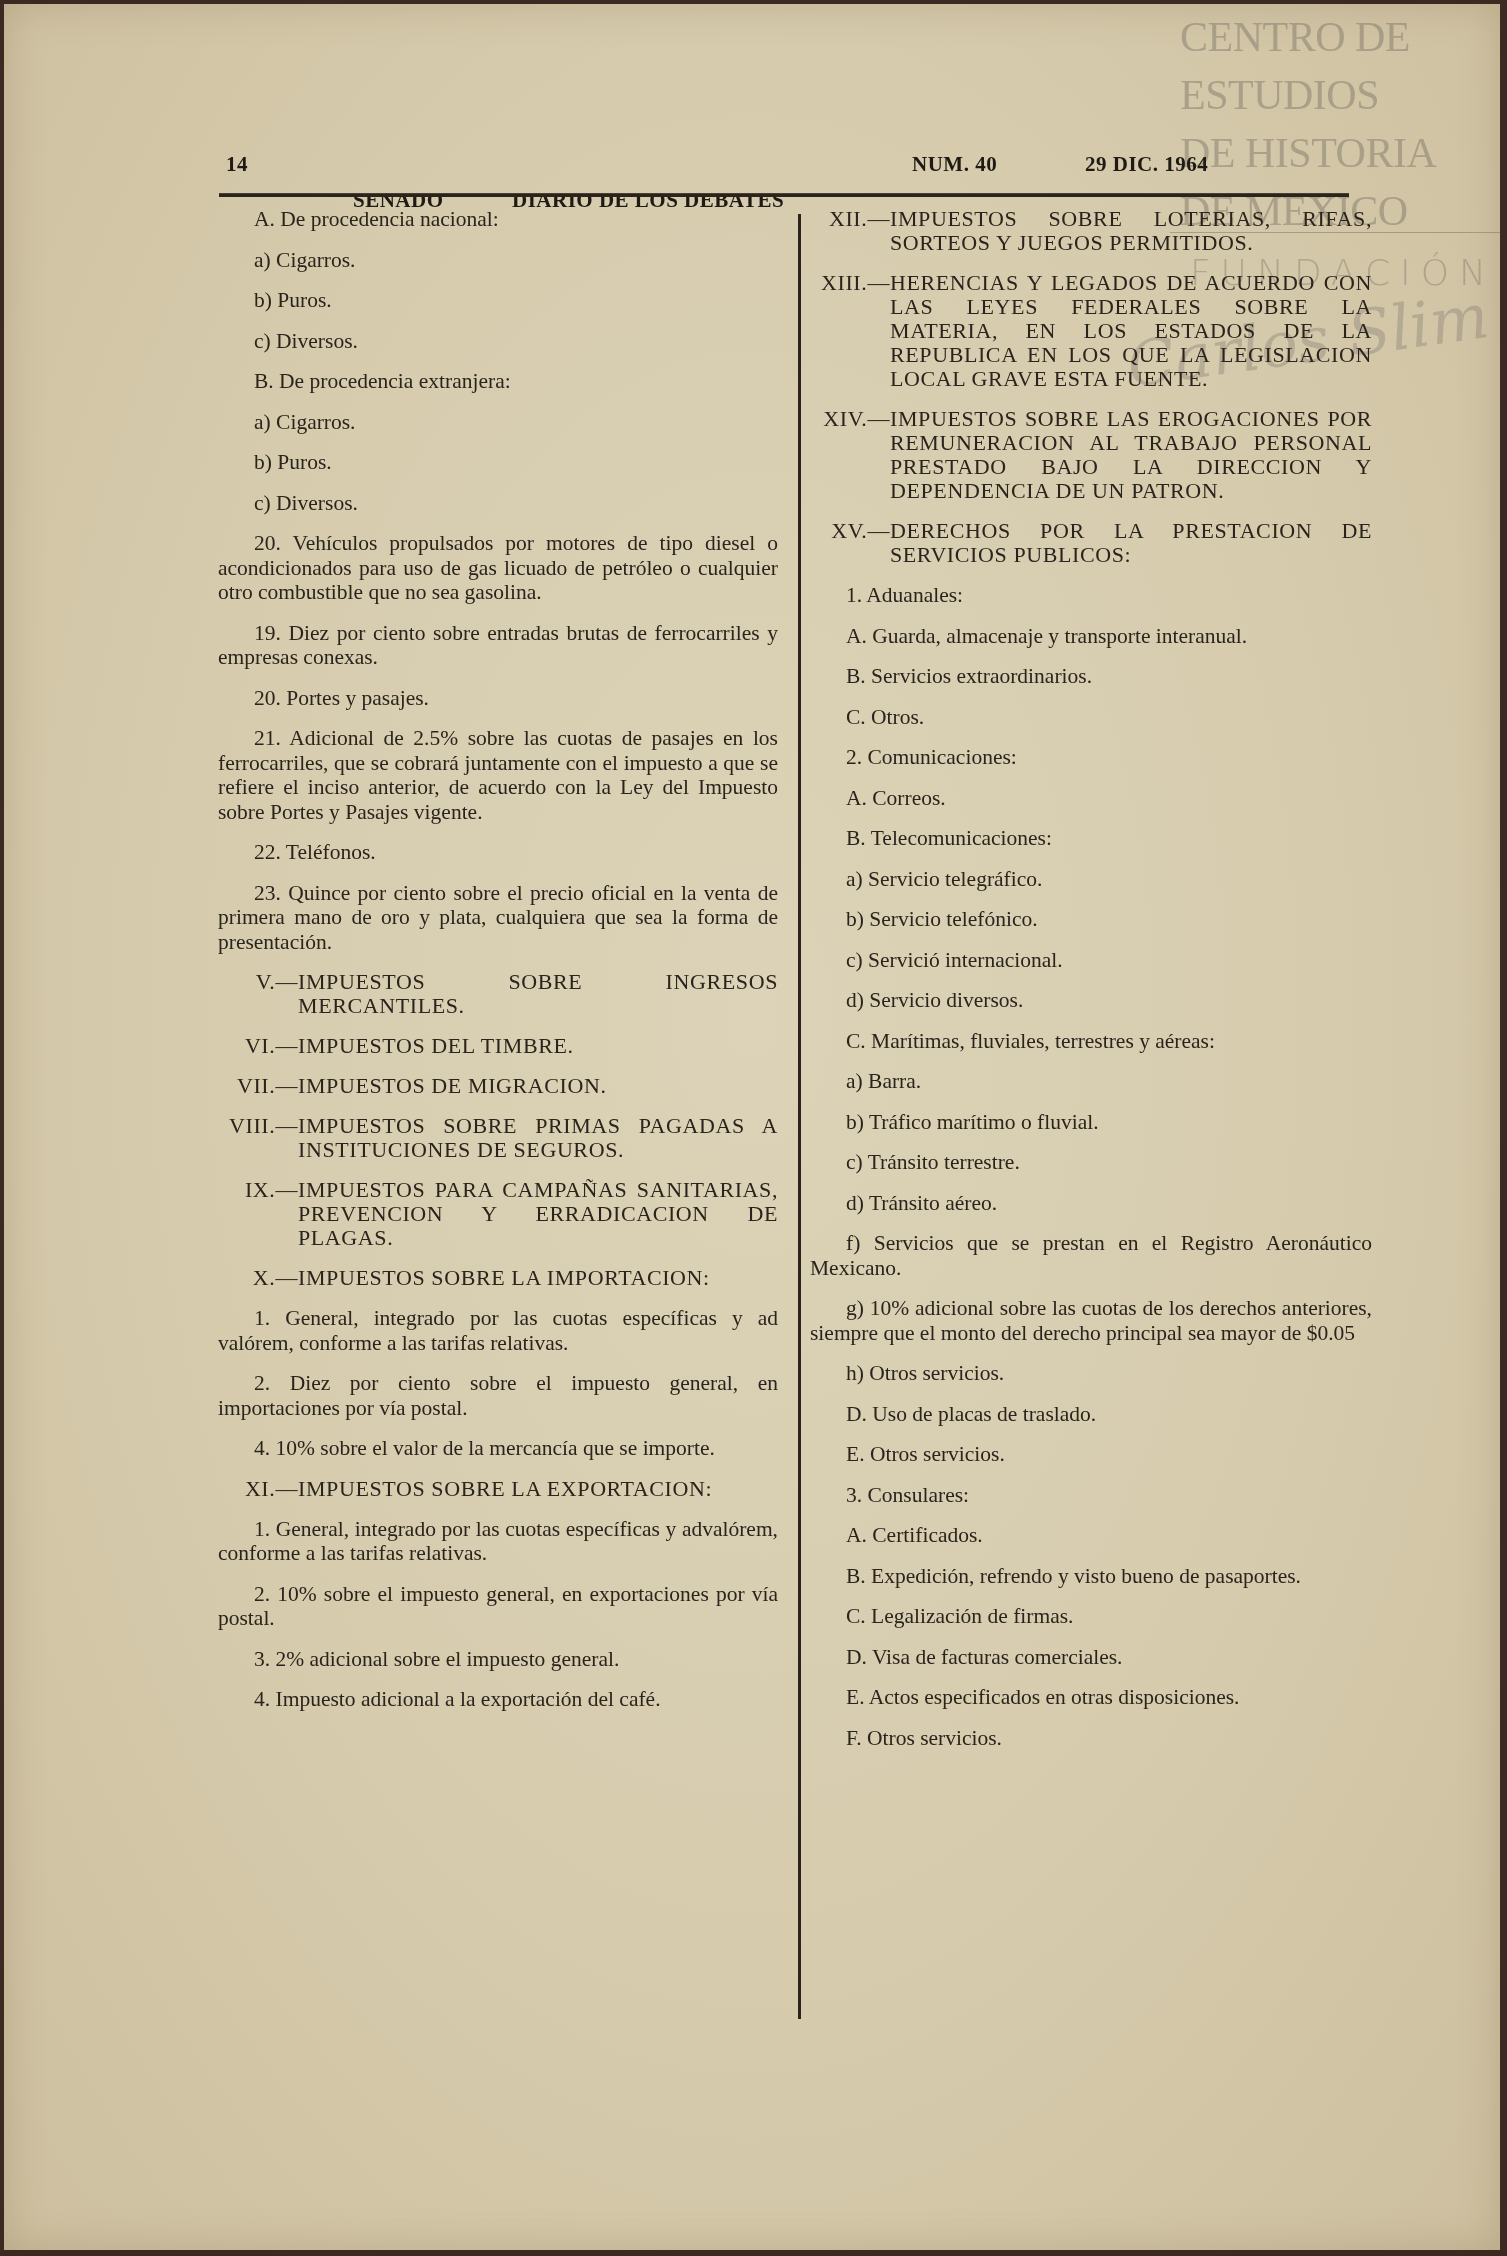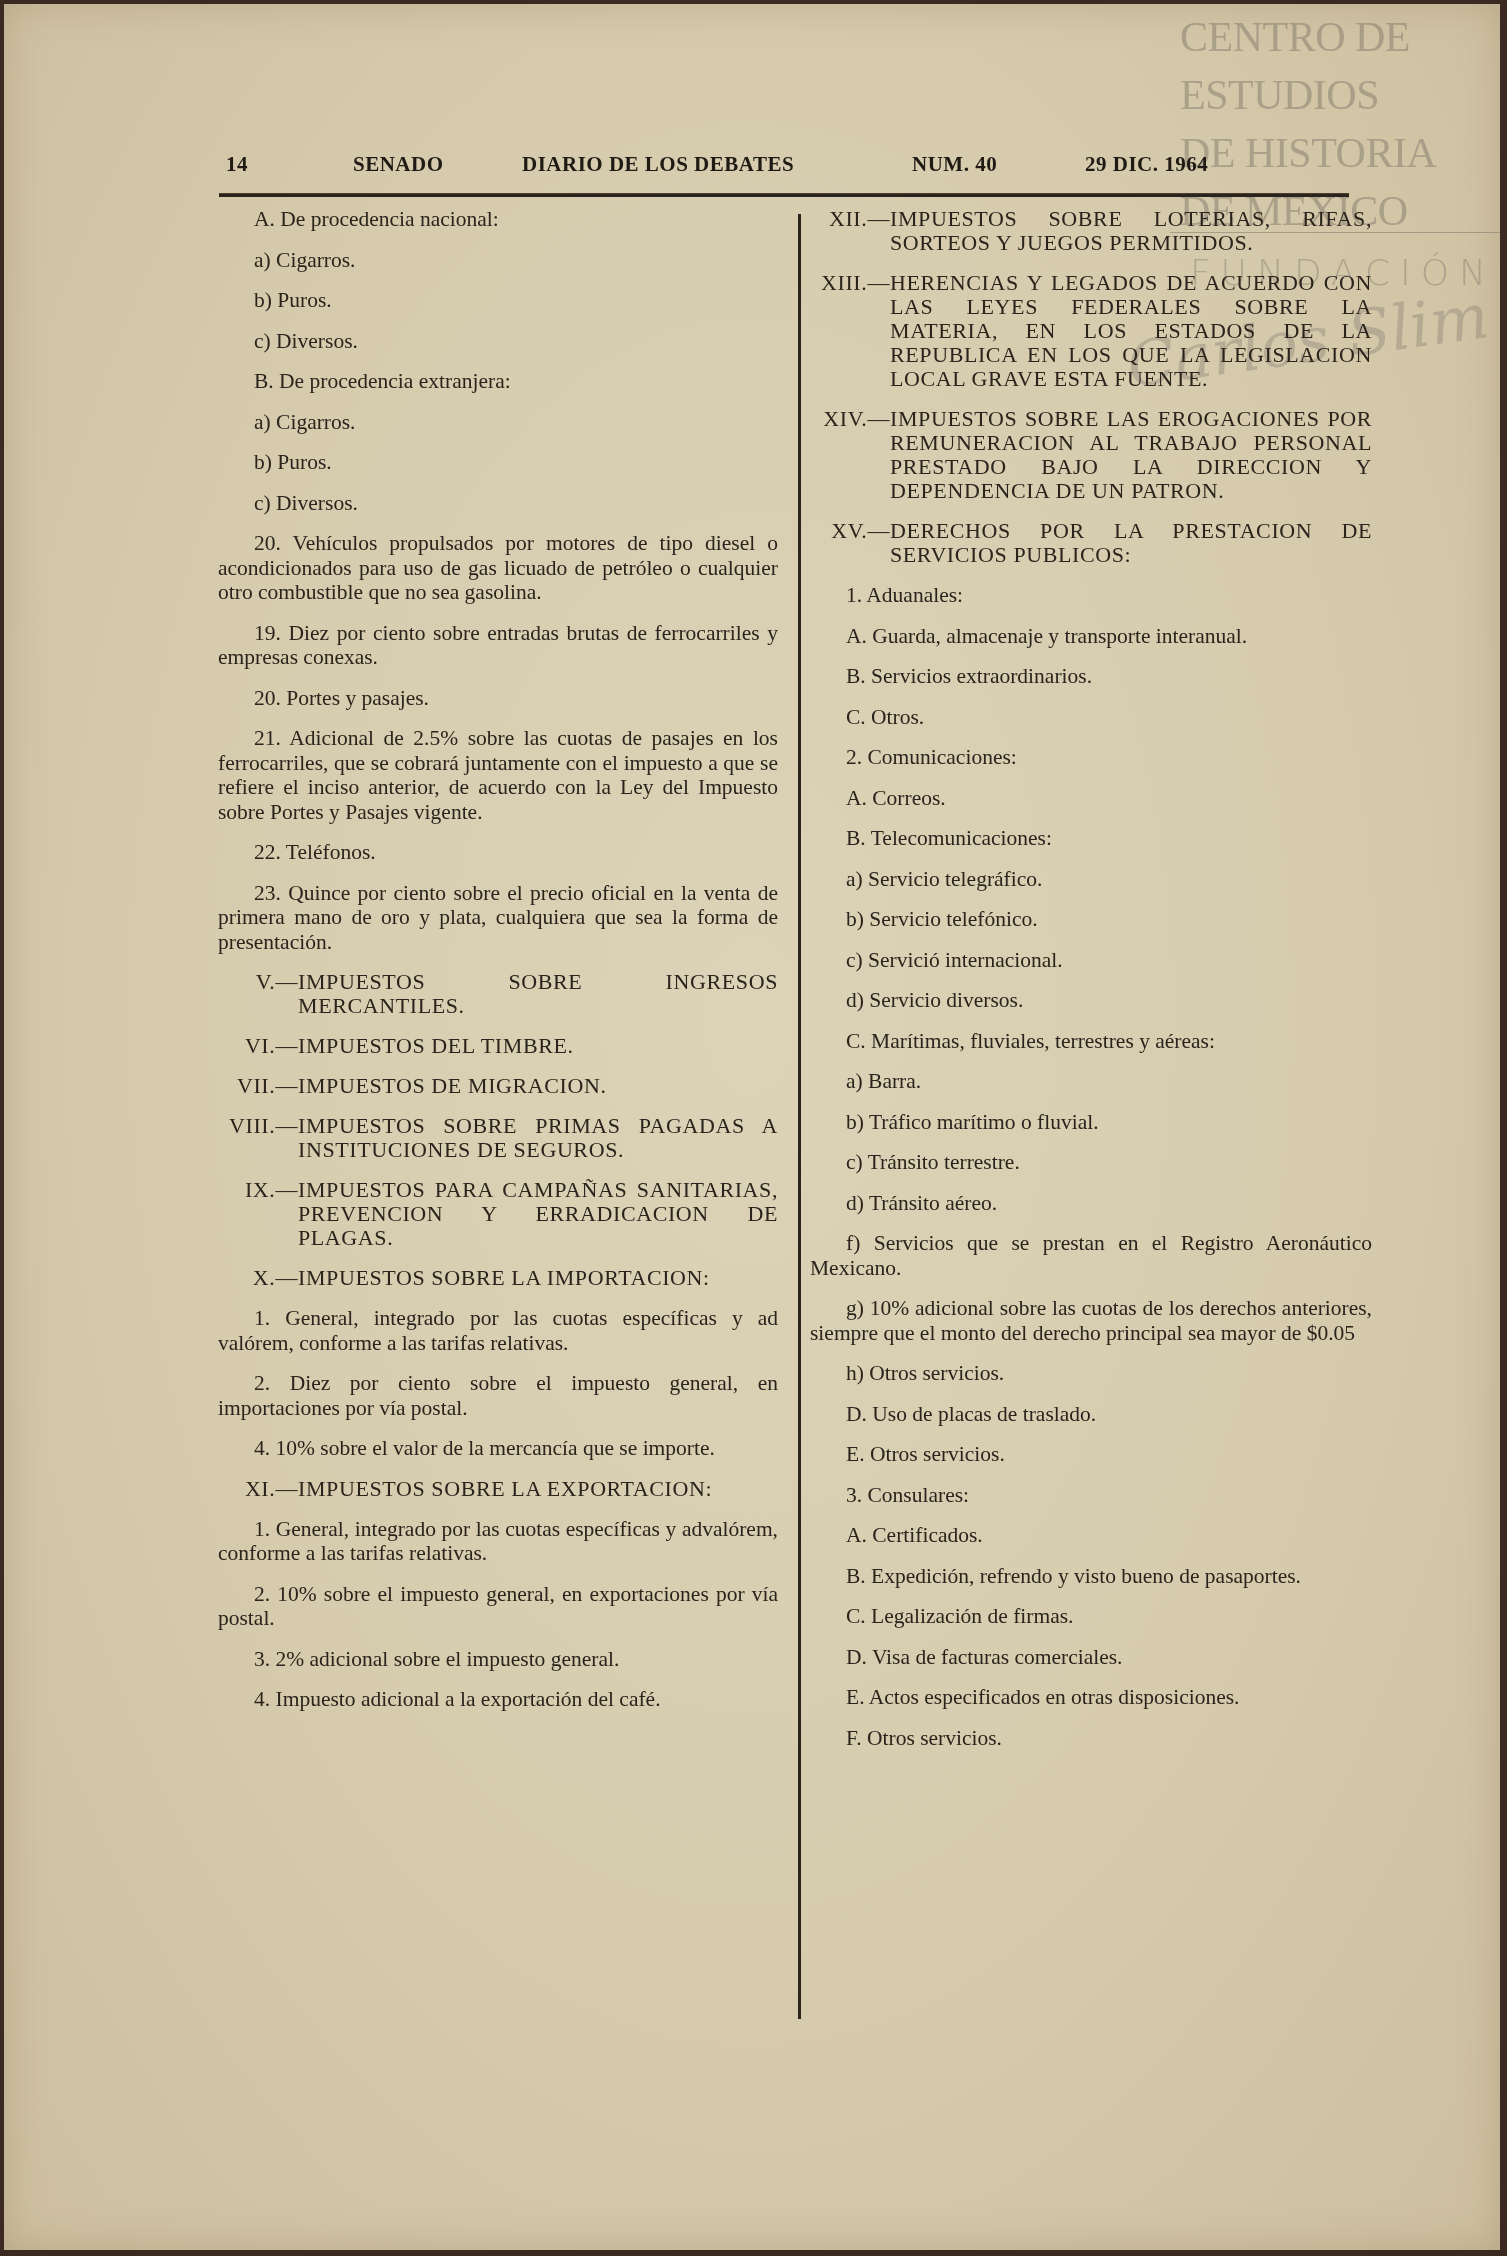--- a/index.html
+++ b/index.html
@@ -15,22 +15,22 @@
       box-shadow: inset 0 0 40px rgba(120, 95, 60, 0.25);
     }
     
     .runhead {
       position: absolute; left: 215px; top: 148px; width: 1020px; height: 30px;
       font-family: "Liberation Serif", serif; font-weight: bold; font-size: 21px;
       letter-spacing: 0.5px; color: #1f1a14;
     }
     .runhead span { position: absolute; top: 0; white-space: nowrap; }
     .rh-page { left: 7px; }
-    .rh-senado { left: 134px; }
-    .rh-diario { left: 303px; }
+    .rh-senado { left: 134px; margin-top: 36px; }
+    .rh-diario { left: 293px; margin-top: 36px; }
     .rh-num { left: 693px; }
     .rh-date { left: 866px; }
     .head-rule {
       position: absolute; left: 215px; top: 189px; width: 1130px; height: 3px;
       background: #2a241c; border-top: 1px solid #4a4032;
     }
     
     .col-divider {
       position: absolute; left: 794px; top: 210px; width: 3px; height: 1805px;
       background: #2a241c;

